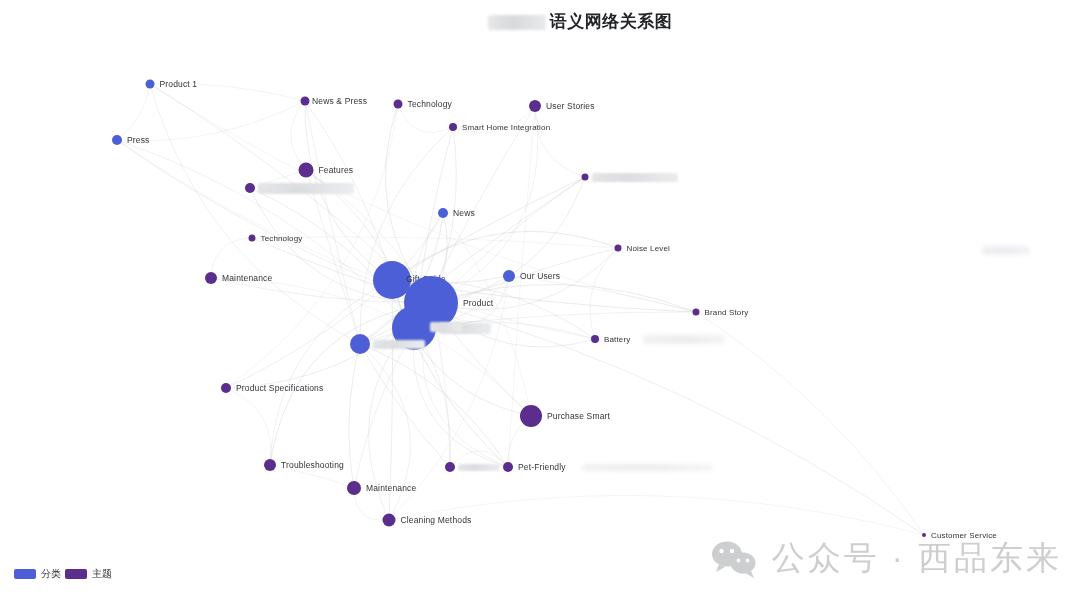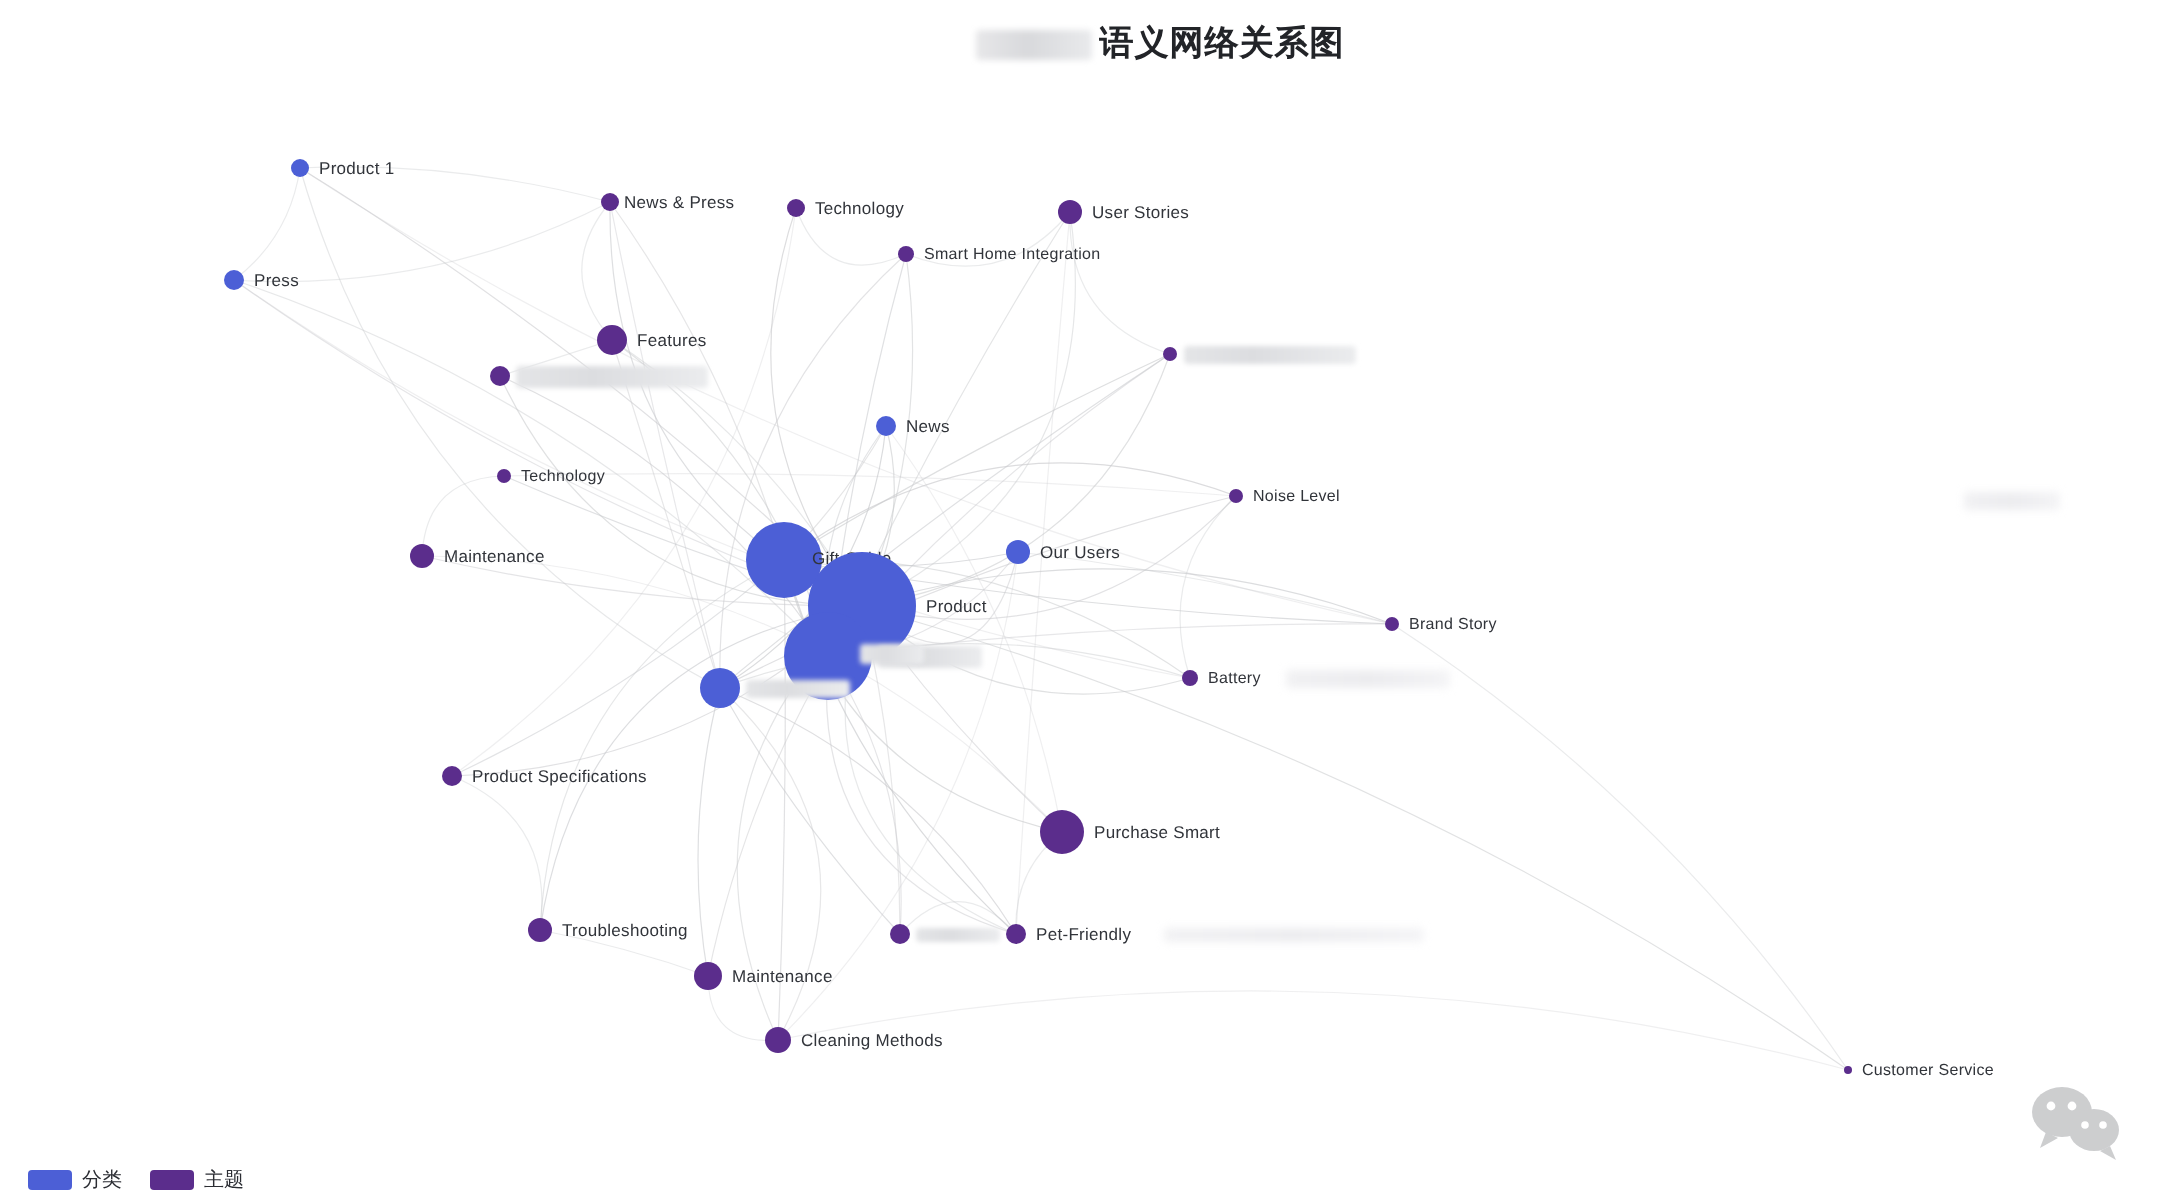--- a/index.html
+++ b/index.html
@@ -84,24 +84,24 @@
   }
   .redact-bar.faint {
     background: linear-gradient(90deg,#f1f1f3 0%,#ececef 50%,#f4f4f6 100%);
     filter: blur(2.2px);
   }
 
   
   #legend {
     position: absolute;
     left: 14px;
-    bottom: 2px;
+    bottom: 18px;
     display: flex;
     align-items: center;
-    gap: 14px;
+    gap: 4px;
     font-size: 10px;
     color: #2b2d33;
     justify-content: space-between;
   }
   .legend-item {
     display: flex;
     align-items: center;
     gap: 5px;
   }
   .legend-swatch {
@@ -305,13 +305,14 @@
   <svg width="48" height="40" viewBox="0 0 48 40">
     <ellipse cx="17" cy="15" rx="15" ry="12.5" fill="#c9cacc"></ellipse>
     <path d="M9 25 L6 33 L15 28 Z" fill="#c9cacc"></path>
     <circle cx="11.5" cy="12" r="2.2" fill="#ffffff"></circle>
     <circle cx="22" cy="12" r="2.2" fill="#ffffff"></circle>
     <ellipse cx="33" cy="24" rx="12.5" ry="10.5" fill="#c9cacc"></ellipse>
     <path d="M41 32 L44 39 L36 34.5 Z" fill="#c9cacc"></path>
     <circle cx="28.5" cy="21.5" r="1.9" fill="#ffffff"></circle>
     <circle cx="37.5" cy="21.5" r="1.9" fill="#ffffff"></circle>
   </svg>
+  <span class="wm-text">公众号 · 西品东来</span>
 </div>
 
 </body></html>

